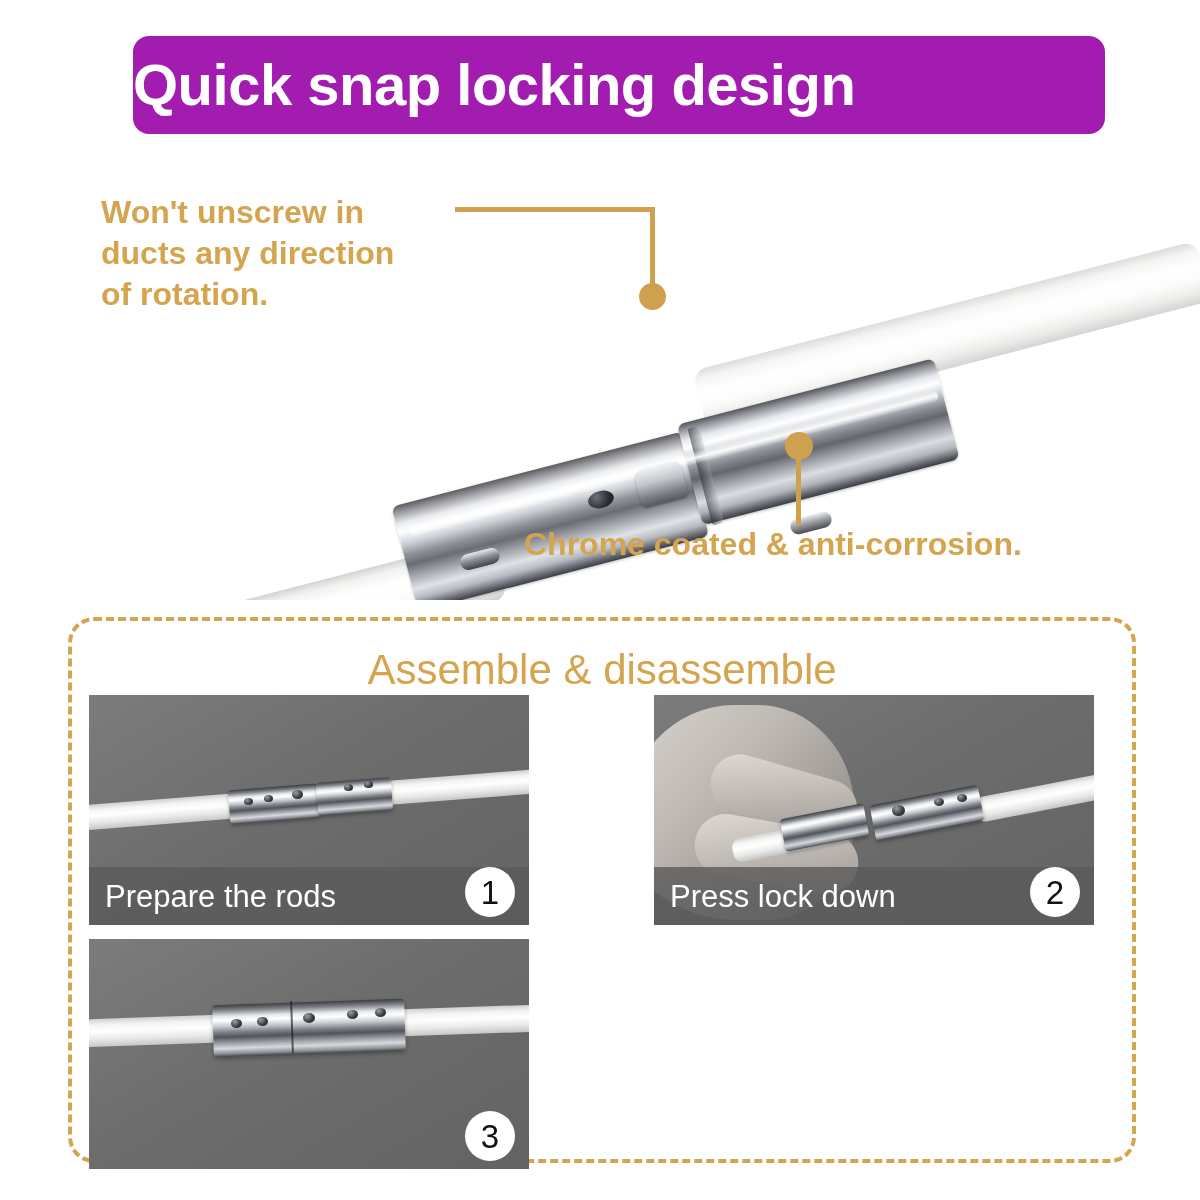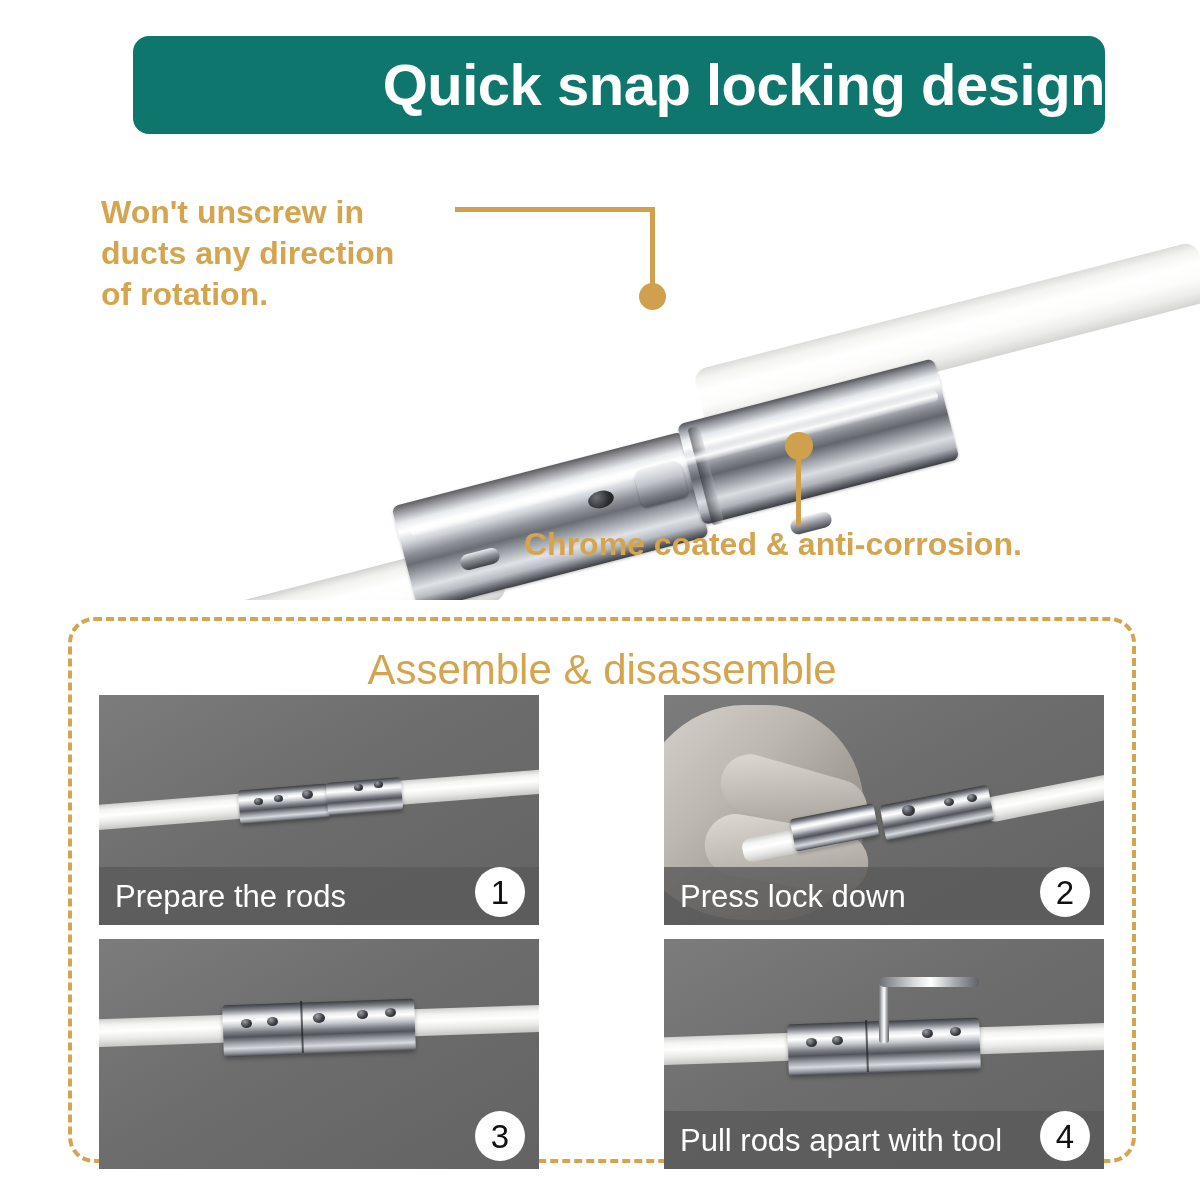--- a/index.html
+++ b/index.html
@@ -16,25 +16,25 @@
     -webkit-font-smoothing: antialiased;
   }
 
   
   #title-banner {
     position: absolute;
     left: 133px;
     top: 36px;
     width: 972px;
     height: 98px;
-    background: #0f766e;
+    background: #a21caf;
     border-radius: 16px;
     display: flex;
     align-items: center;
-    justify-content: flex-end;
+    justify-content: flex-start;
     box-sizing: border-box;
   }
   #title-text {
     color: #ffffff;
     font-size: 58px;
     font-weight: bold;
     letter-spacing: -0.5px;
     line-height: 1;
     white-space: nowrap;
   }
@@ -238,21 +238,21 @@
     right: 0;
     top: 25px;
     text-align: center;
     color: #d4a44f;
     font-size: 42px;
     font-weight: normal;
   }
 
   #steps-grid {
     position: absolute;
-    left: 27px;
+    left: 17px;
     top: 74px;
     width: 1008px;
     display: grid;
     grid-template-columns: 440px 440px;
     grid-template-rows: 230px 230px;
     column-gap: 125px;
     row-gap: 14px;
   }
 
   .step-card {
@@ -419,33 +419,15 @@
         <div style="position:absolute; left:202px; top:62px; width:2px; height:52px; background:rgba(25,27,30,0.65); transform:rotate(-2deg);"></div>
         <div class="t-hole" style="left:142px; top:80px; width:11px; height:9px;"></div>
         <div class="t-hole" style="left:168px; top:78px; width:11px; height:9px;"></div>
         <div class="t-hole" style="left:214px; top:74px; width:12px; height:10px;"></div>
         <div class="t-hole" style="left:258px; top:71px; width:11px; height:9px;"></div>
         <div class="t-hole" style="left:286px; top:69px; width:11px; height:9px;"></div>
       </div>
       <div class="step-badge">3</div>
     </div>
 
-    <div class="step-card">
-      <div class="step-photo">
-        <div class="t-rod" style="left:-8px; top:96px; width:140px; height:28px; transform:rotate(-2deg);"></div>
-        <div class="t-rod" style="left:305px; top:86px; width:150px; height:27px; transform:rotate(-2deg);"></div>
-        <div class="t-chrome" style="left:124px; top:82px; width:192px; height:52px; transform:rotate(-2deg);"></div>
-        <div style="position:absolute; left:202px; top:81px; width:2px; height:52px; background:rgba(25,27,30,0.65); transform:rotate(-2deg);"></div>
-        <div class="t-hex" style="left:215px; top:42px; width:10px; height:62px;"></div>
-        <div class="t-hex" style="left:215px; top:38px; width:100px; height:10px; border-radius:5px;"></div>
-        <div class="t-hole" style="left:142px; top:99px; width:11px; height:9px;"></div>
-        <div class="t-hole" style="left:168px; top:97px; width:11px; height:9px;"></div>
-        <div class="t-hole" style="left:258px; top:90px; width:11px; height:9px;"></div>
-        <div class="t-hole" style="left:286px; top:88px; width:11px; height:9px;"></div>
-      </div>
-      <div class="caption-bar">
-        <div class="caption-text">Pull rods apart with tool</div>
-      </div>
-      <div class="step-badge">4</div>
-    </div>
 
   </div>
 </div>
 
 </body></html>

